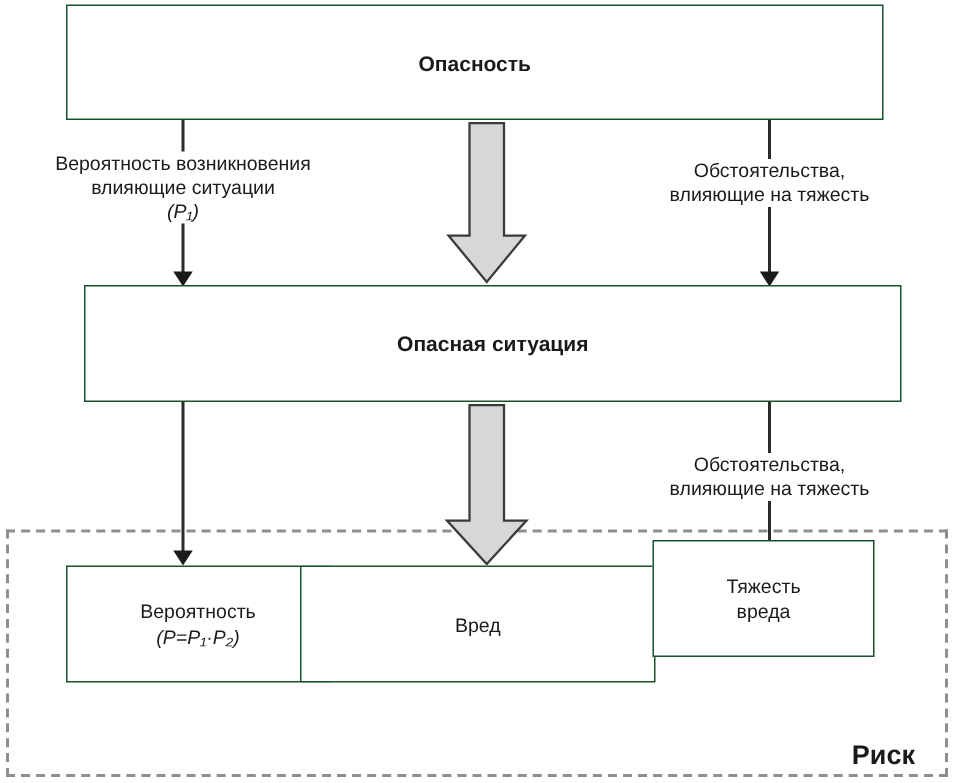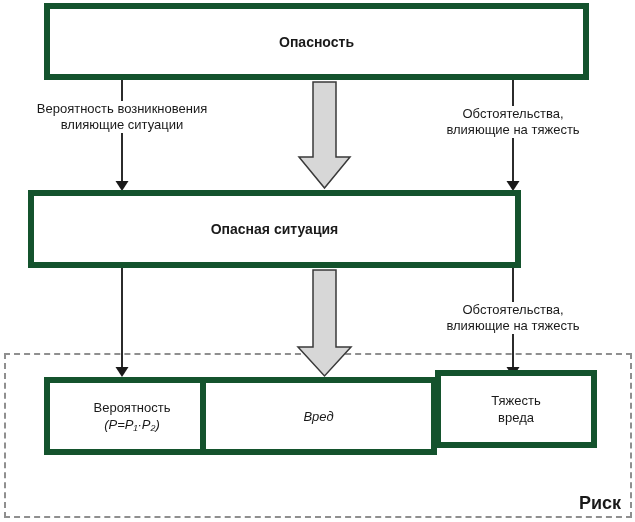--- a/index.html
+++ b/index.html
@@ -13,21 +13,21 @@
     overflow: hidden;
   }
   .layer-svg {
     position: absolute;
     left: 0; top: 0;
     z-index: 1;
   }
   .box {
     position: absolute;
     box-sizing: border-box;
-    border: 6px solid #14532d;
+    border: 1px solid #14532d;
     background: #ffffff;
     display: flex;
     align-items: center;
     justify-content: center;
     text-align: center;
     z-index: 2;
   }
   .box-title { font-weight: bold; font-size: 14px; }
   .dashed-region {
     position: absolute;
@@ -79,54 +79,55 @@
 
     <polygon points="313,270 336,270 336,347 351,347 324.5,376 298,347 313,347" fill="#d7d7d7" stroke="#3a3a3a" stroke-width="1.5" stroke-linejoin="miter"></polygon>
   </svg>
 
   <div class="dashed-region"></div>
 
   <div class="box" style="left:44px; top:3px; width:545px; height:77px;">
     <span class="box-title">Опасность</span>
   </div>
 
-  <div class="box" style="left:28px; top:190px; width:493px; height:78px;">
+  <div class="box" style="left:56px; top:190px; width:545px; height:78px;">
     <span class="box-title">Опасная ситуация</span>
   </div>
 
   <div class="box cell-text" style="left:44px; top:377px; width:176px; height:78px;">
     <div>
       <span class="ln" style="display:block">Вероятность</span>
       <span class="ln formula" style="display:block">(P=P₁·P₂)</span>
     </div>
   </div>
 
-  <div class="box cell-text" style="left:200px; top:377px; width:237px; height:78px;font-style:italic;">
+  <div class="box cell-text" style="left:200px; top:377px; width:237px; height:78px;">
     <span>Вред</span>
   </div>
 
-  <div class="box cell-text" style="left:435px; top:370px; width:162px; height:78px;">
+  <div class="box cell-text" style="left:435px; top:360px; width:148px; height:78px;">
     <div>
       <span class="ln" style="display:block">Тяжесть</span>
       <span class="ln" style="display:block">вреда</span>
     </div>
   </div>
 
   <div class="note white-bg" style="left:22px; top:101px; width:200px;">
     <span class="ln">Вероятность возникновения</span>
     <span class="ln">влияющие ситуации</span>
+    <span class="ln formula">(P₁)</span>
   </div>
 
 
   <div class="note white-bg" style="left:423px; top:106px; width:180px;">
     <span class="ln">Обстоятельства,</span>
     <span class="ln">влияющие на тяжесть</span>
   </div>
 
 
   <div class="note white-bg" style="left:423px; top:302px; width:180px;">
     <span class="ln">Обстоятельства,</span>
     <span class="ln">влияющие на тяжесть</span>
   </div>
 
-  <div class="risk-label" style="right:14px; top:493px;">Риск</div>
+  <div class="risk-label" style="right:25px; top:493px;">Риск</div>
 
 </div>
 
 </body></html>

